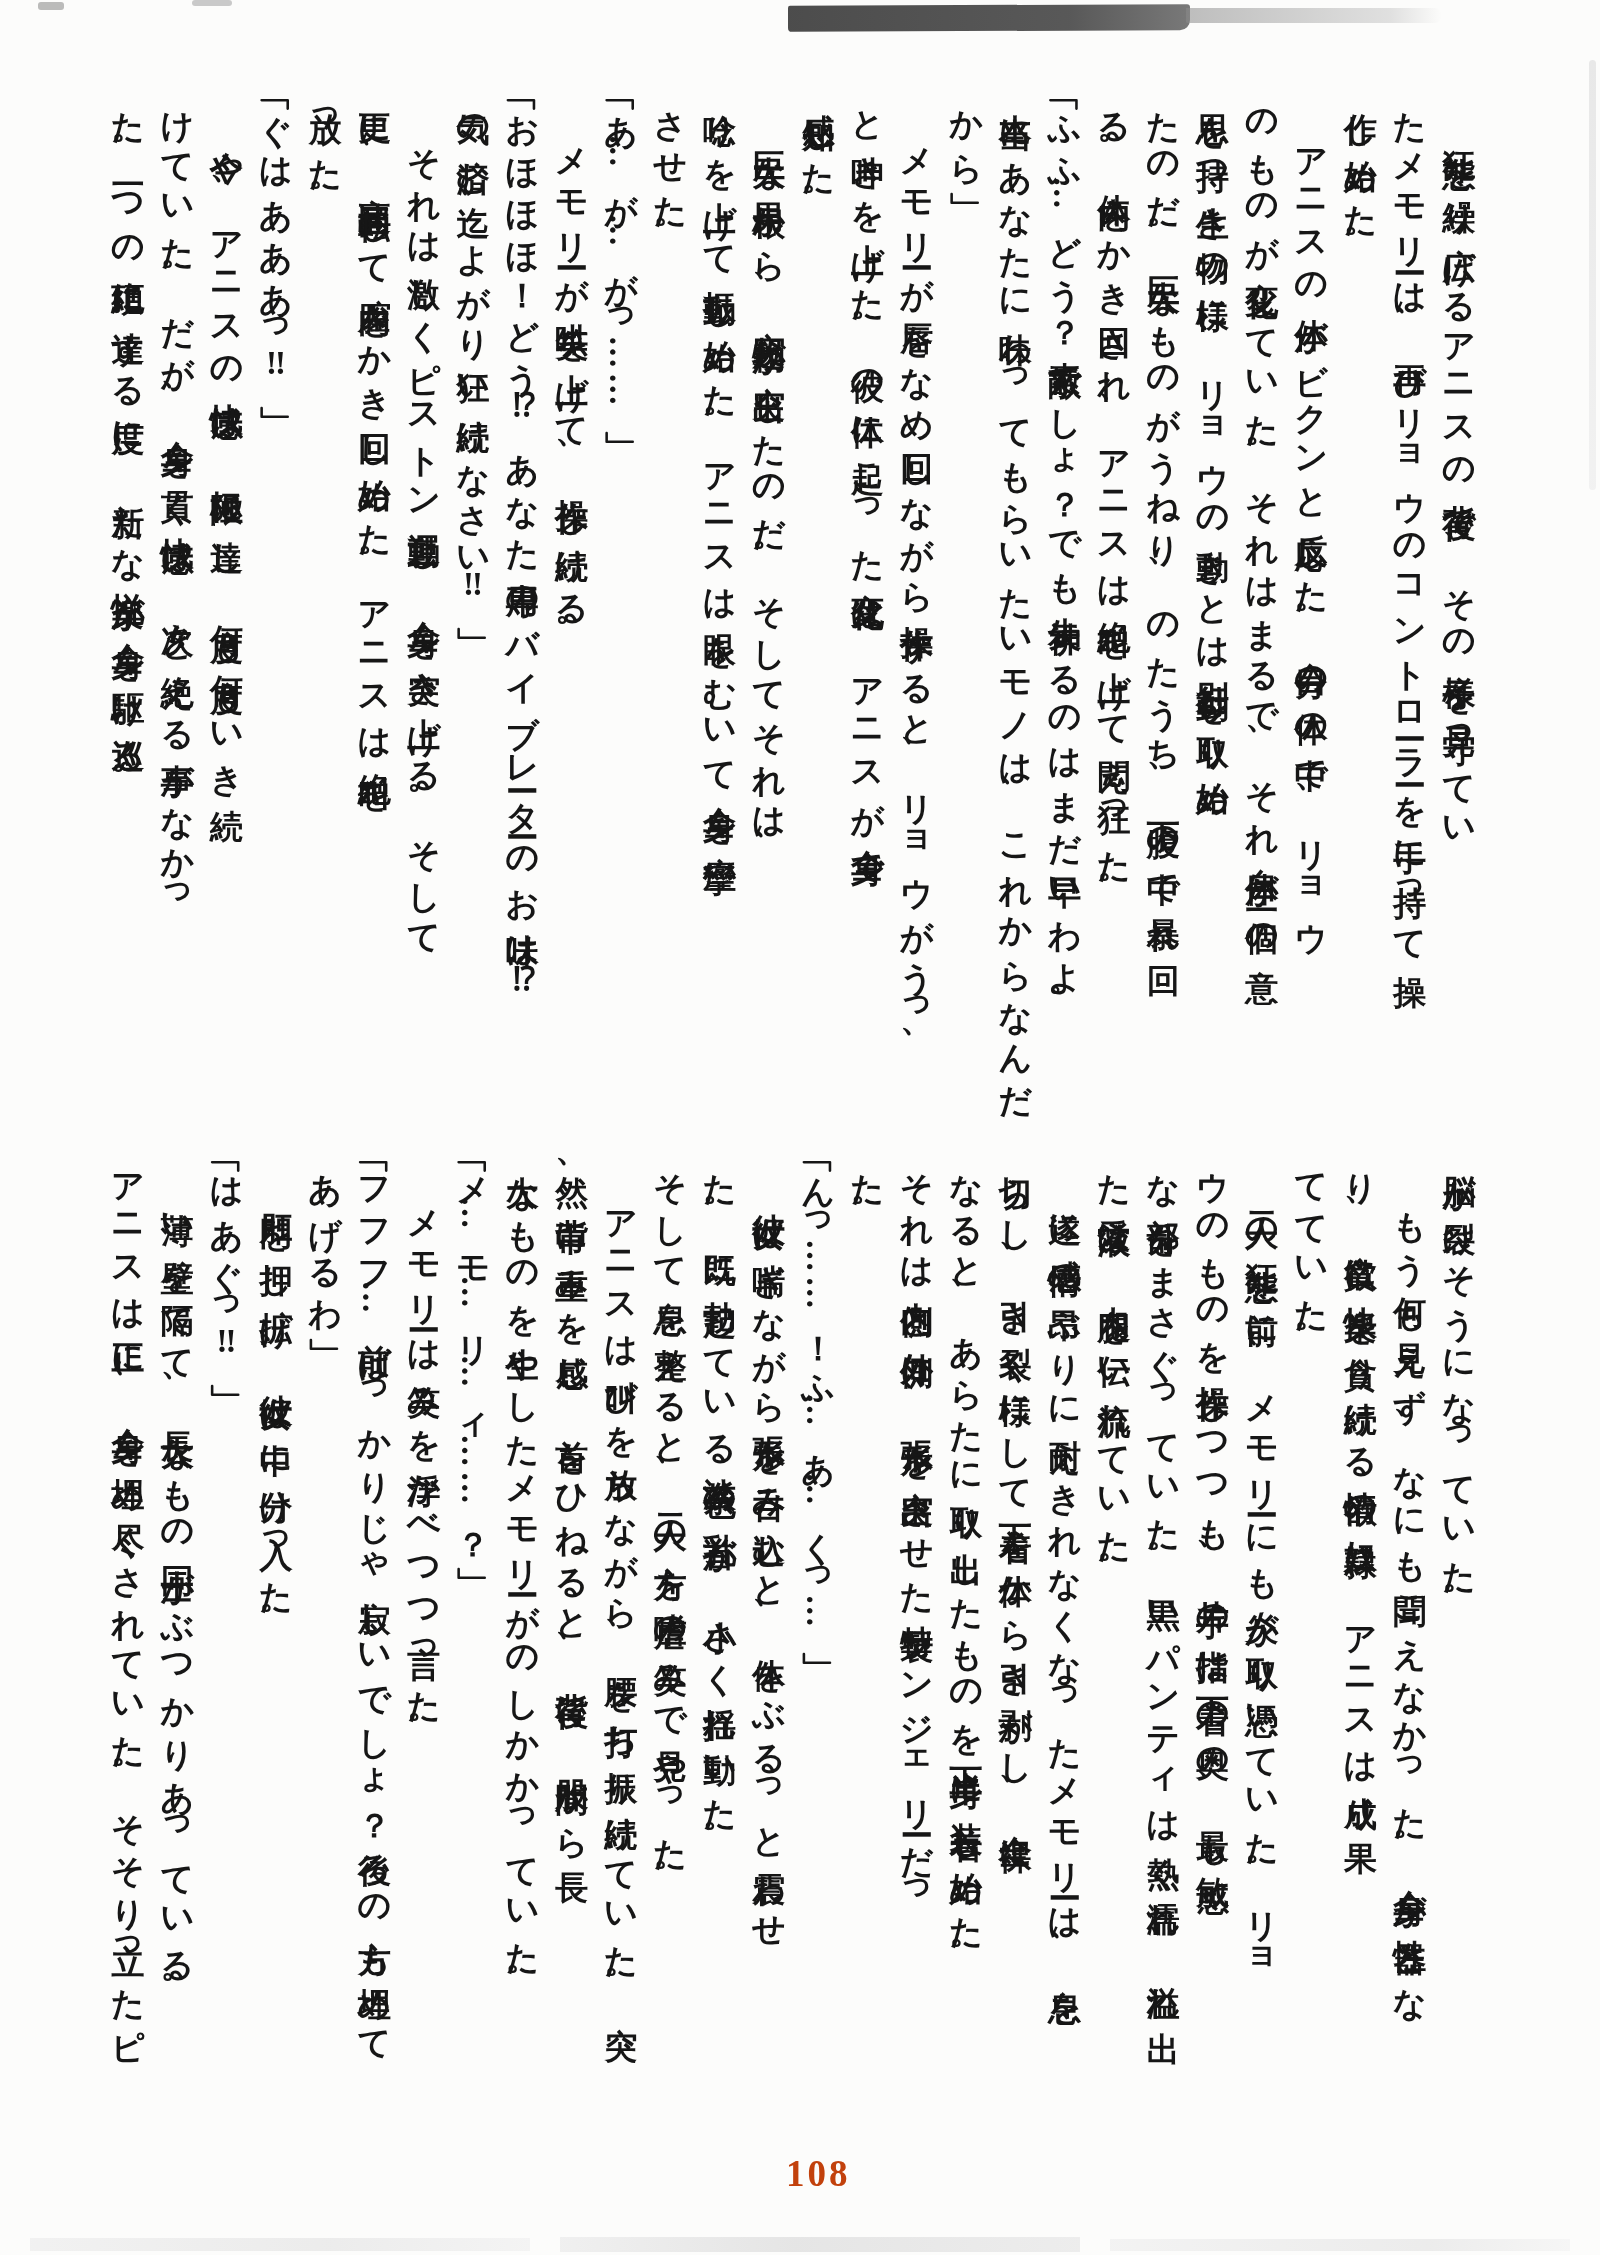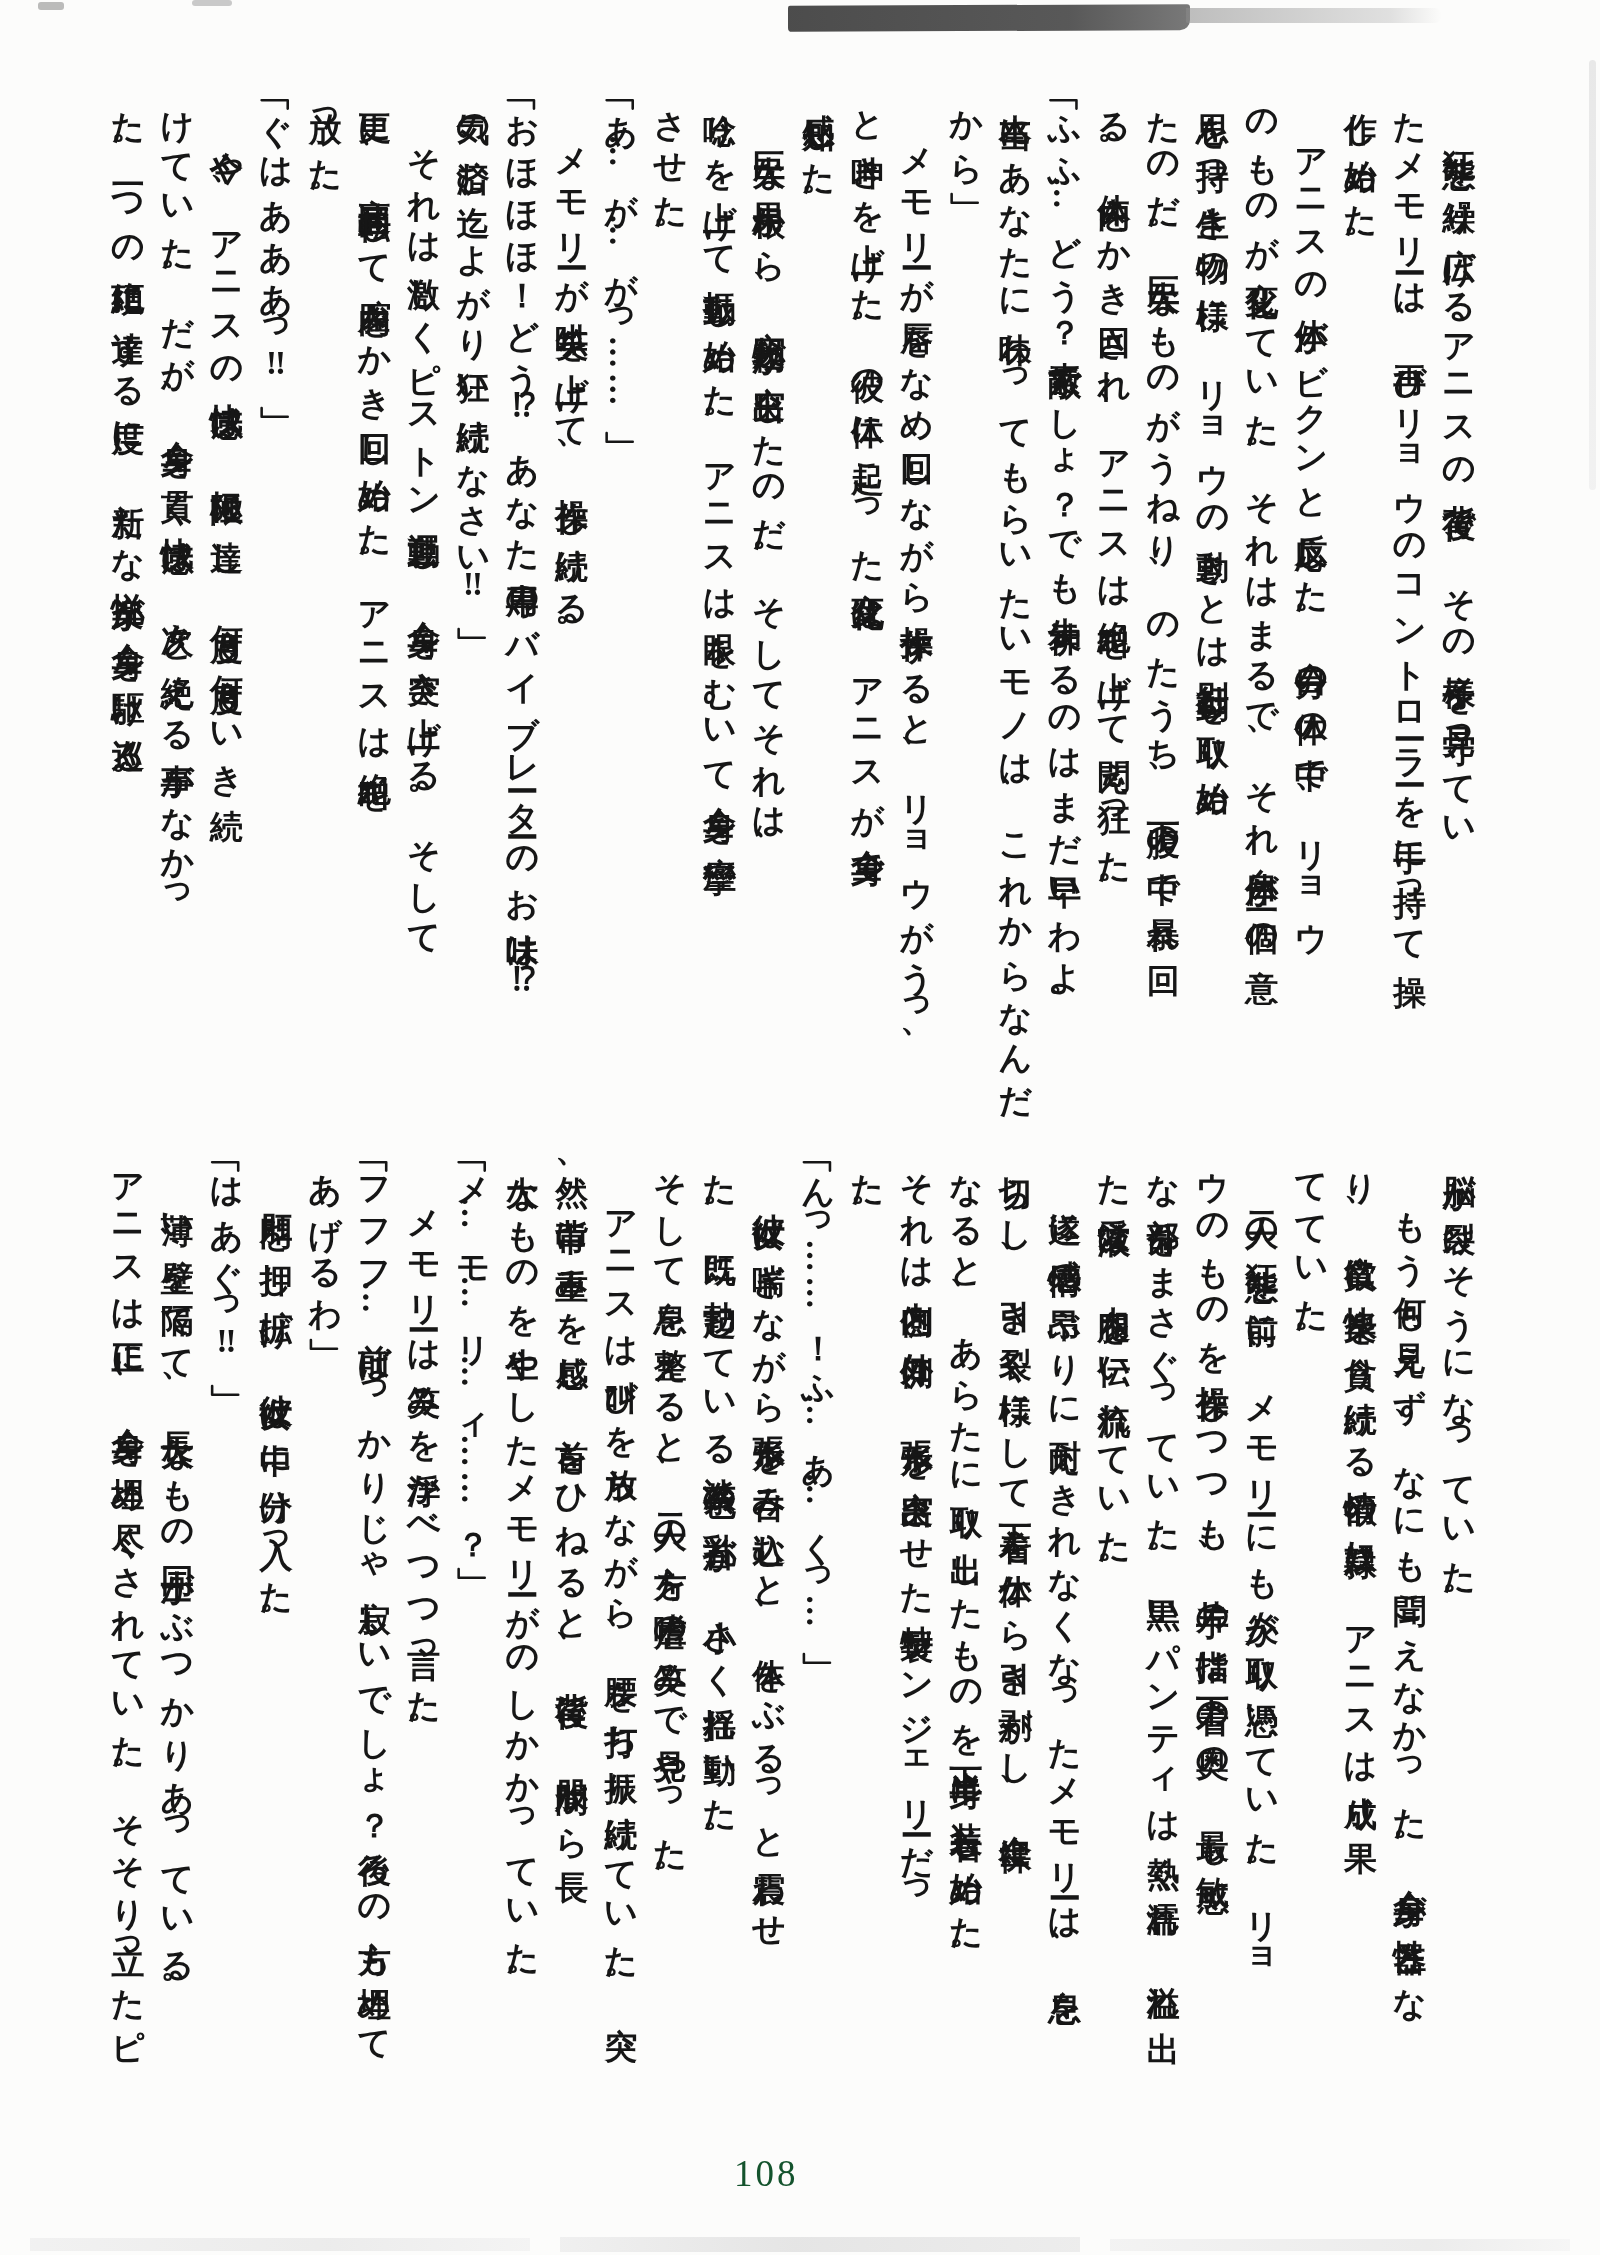--- a/index.html
+++ b/index.html
@@ -28,27 +28,27 @@
     font-weight: 600;
     color: #161616;
     white-space: nowrap;
   }
   #top-block    { top: 88px; }
   #bottom-block { top: 1150px; }
   .vblock p { margin: 0; padding: 0; }
 
   #page-number {
     position: absolute;
-    left: 734px;
+    left: 786px;
     top: 2152px;
     width: 60px;
     font-size: 37px;
     letter-spacing: 3px;
-    font-weight: 400;
-    color: #14532d;
+    font-weight: 700;
+    color: #c2410c;
     font-family: "Liberation Serif", serif;
   }
 
   
   .artifact { position: absolute; pointer-events: none; }
   #streak-top-main {
     left: 788px; top: 5px; width: 402px; height: 26px;
     background: linear-gradient(to right, #3f3f3f, #4c4c4c 70%, #6f6f6f);
     border-radius: 2px 3px 10px 4px;
     transform: skewY(-0.25deg);

